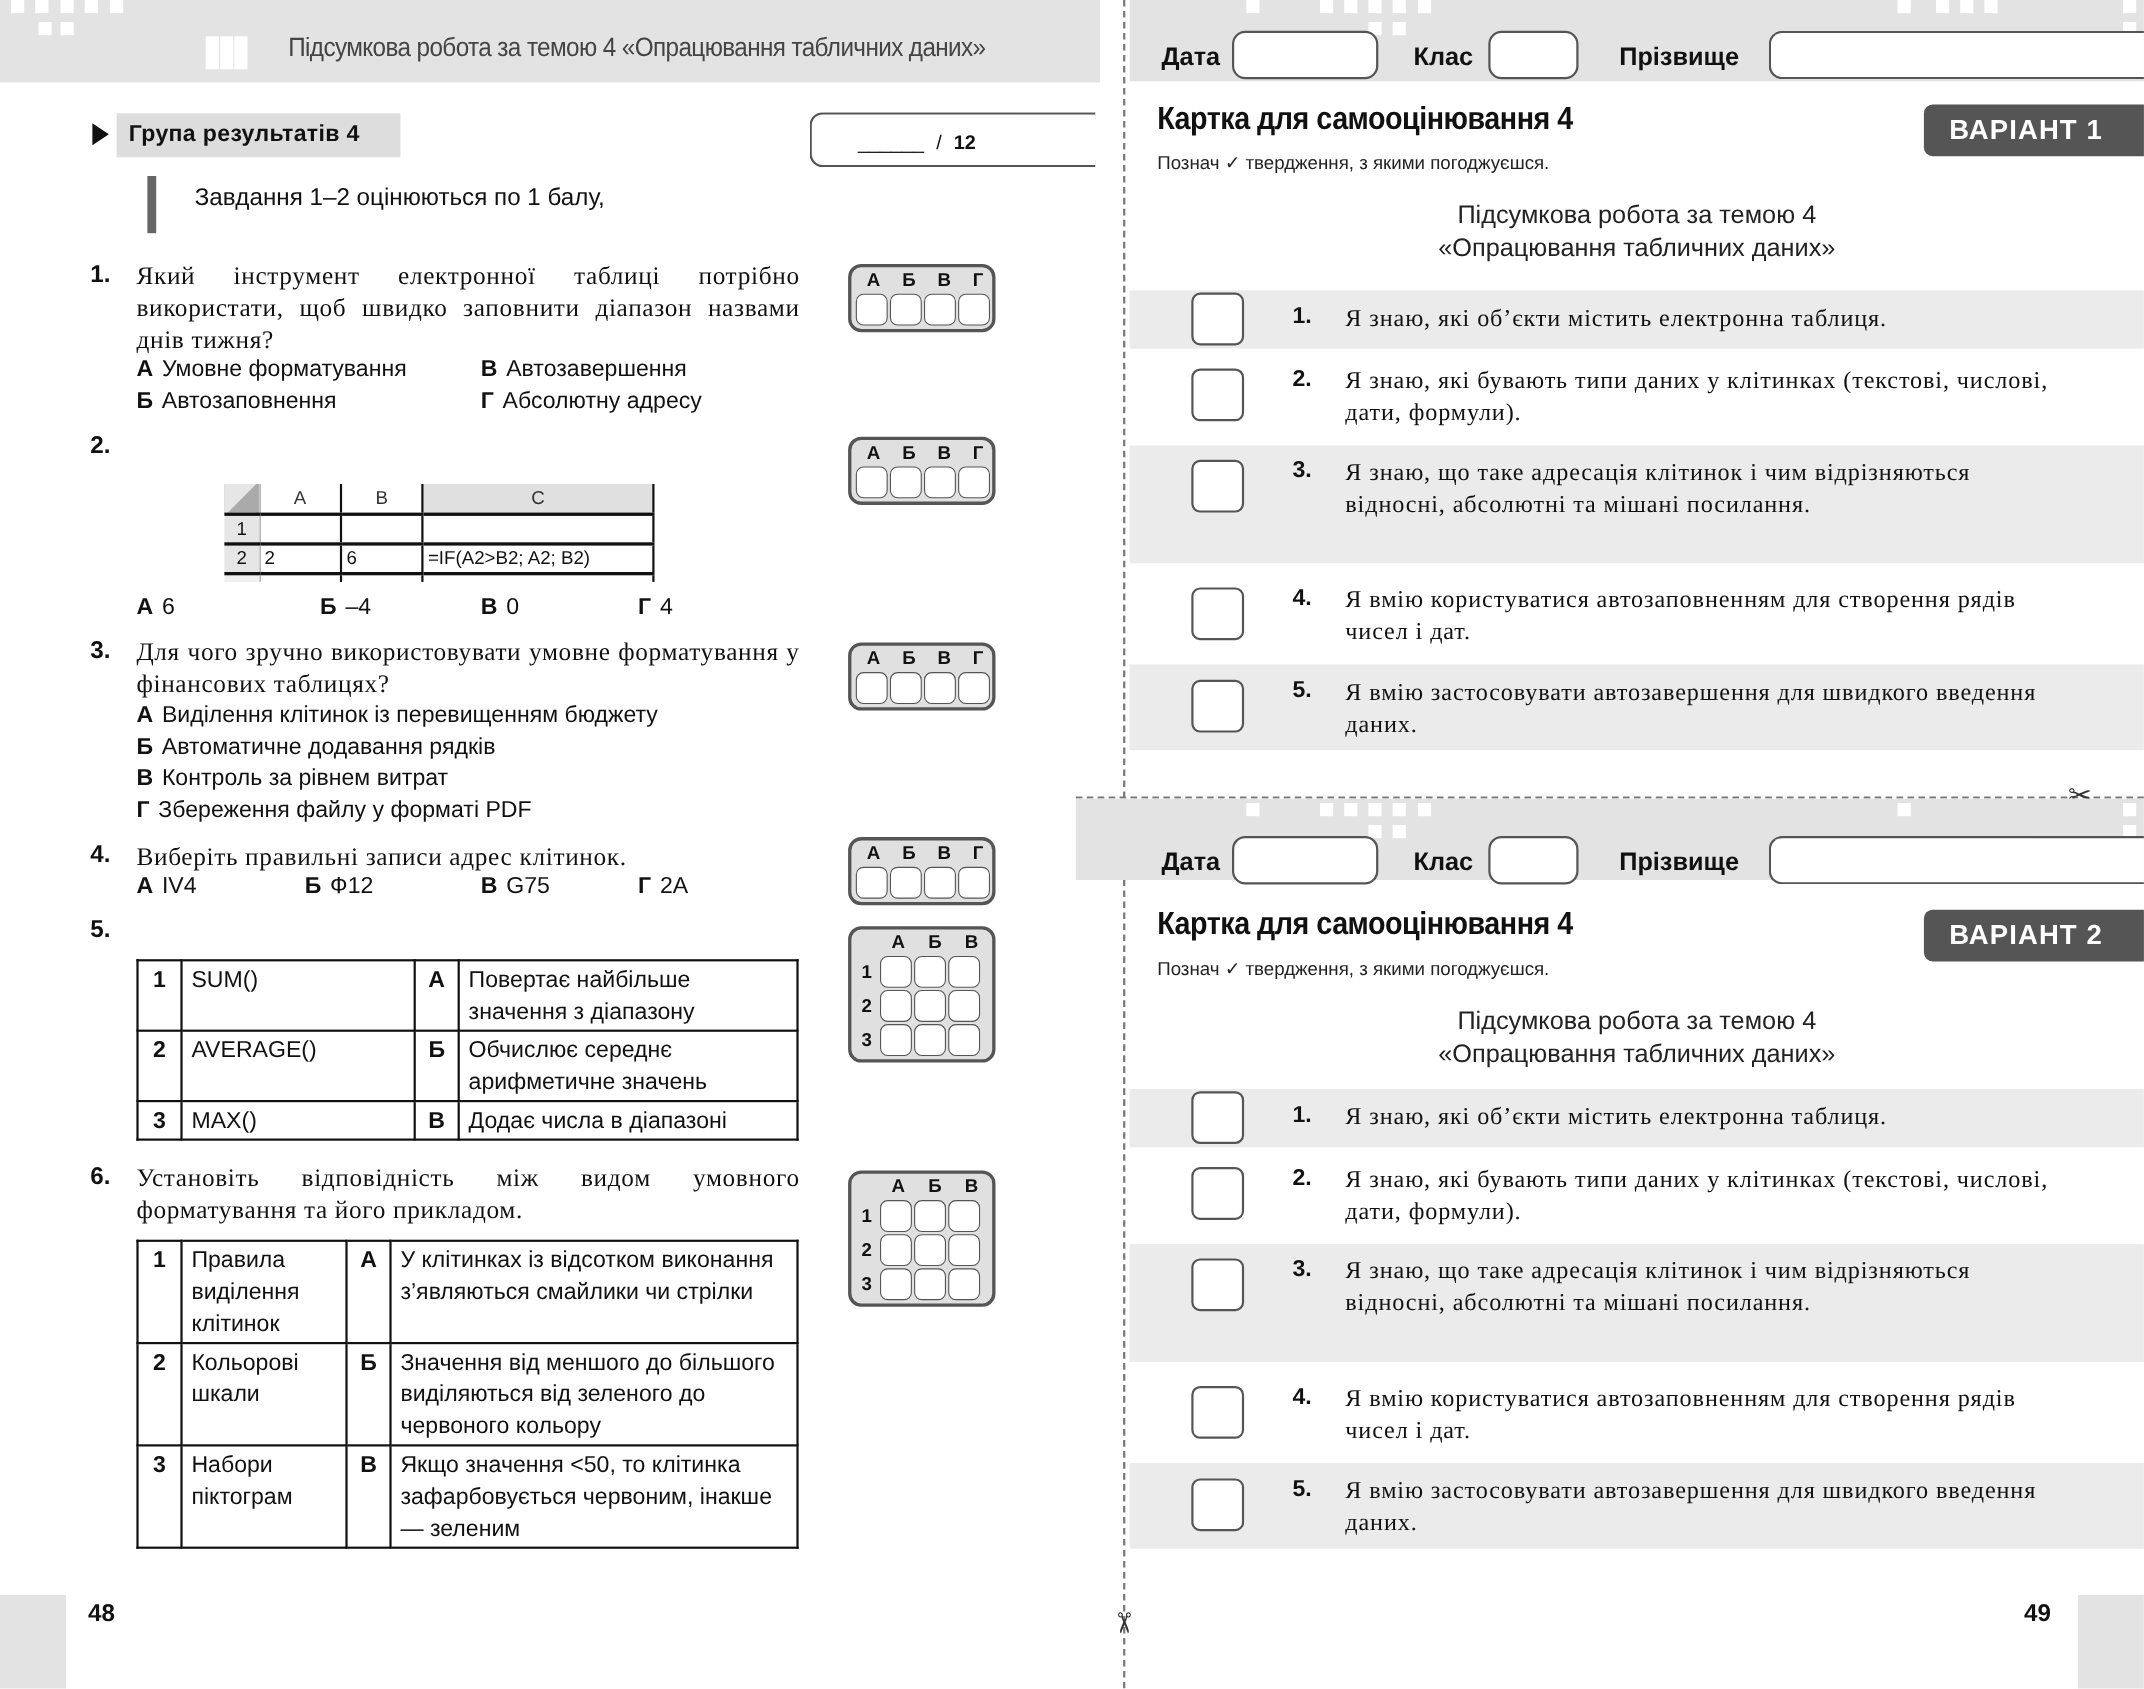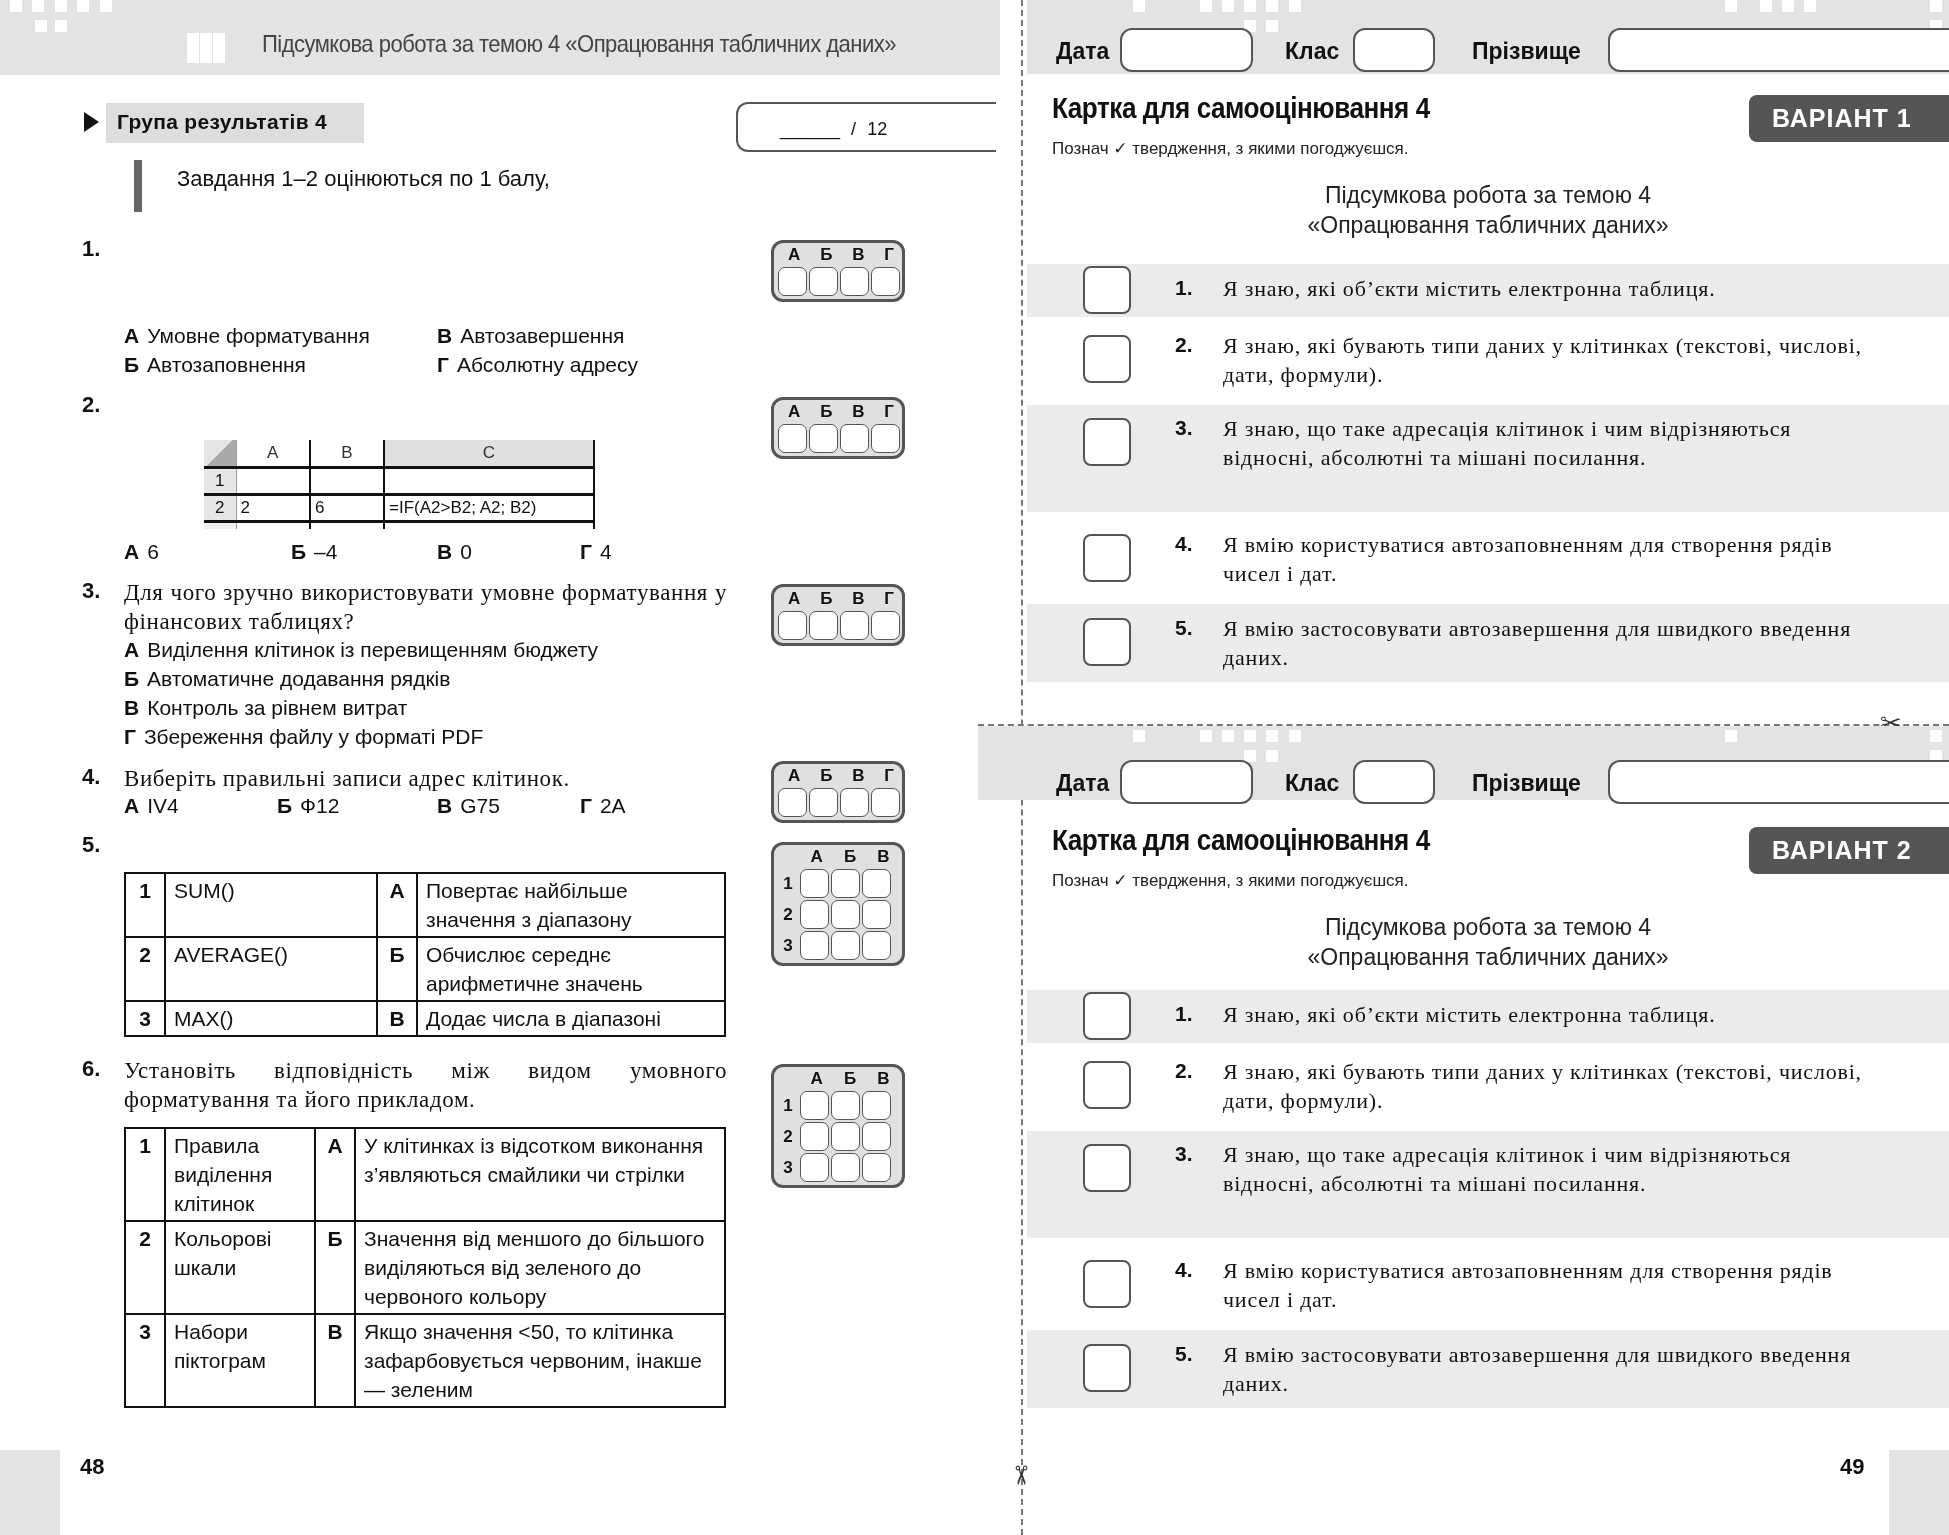--- a/index.html
+++ b/index.html
@@ -12,21 +12,21 @@
 
 .rhead{left:1027px;width:922px;height:74px;background:#e3e3e3}
 .cut-v{left:1021px;top:0;width:0;height:1535px;border-left:2px dashed #777}
 .cut-h{left:978px;top:724px;width:971px;height:0;border-top:2px dashed #777}
 .fld-lbl{font-weight:bold;font-size:23px;color:#111}
 .fld-box{background:#fff;border:2px solid #555;border-radius:12px;height:44px}
 
 .grp-arrow{left:84px;top:112px;width:0;height:0;border-top:10px solid transparent;border-bottom:10px solid transparent;border-left:15px solid #111}
 .grp{left:106px;top:103px;width:258px;height:40px;background:#ddd;font-weight:bold;font-size:21px;padding:7px 11px;letter-spacing:0.3px}
 .score{left:736px;top:102px;width:260px;height:50px;border:2px solid #555;border-right:none;border-radius:12px 0 0 12px;font-size:18px;padding:15px 0 0 42px}
-.score b{font-weight:normal}
+.score b{font-weight:bold}
 .note-bar{left:134px;top:160px;width:8px;height:52px;background:#666}
 .note{left:177px;top:164px;font-size:22px;line-height:29px}
 
 .q{position:absolute;left:82px;width:645px}
 .qn{position:absolute;left:0;top:0;font-weight:bold;font-size:22px}
 .qt{position:absolute;left:42px;top:0;font-family:"Liberation Serif",serif;font-size:23px;line-height:29px;text-align:justify;letter-spacing:0.6px}
 .opt{position:absolute;font-size:21px;white-space:nowrap}
 .opt b{margin-right:8px}
 
 .ag{position:absolute;background:#e0e0e0;border:3px solid #555;border-radius:12px}
@@ -87,20 +87,21 @@
   <span style="margin:0 6px">/</span>
   <b>12</b>
 </div>
 <div class="abs note-bar"></div>
 <div class="abs note">
   <div>Завдання 1–2 оцінюються по 1 балу,</div>
 </div>
 
 <div class="q" style="top:236px;height:150px">
   <div class="qn">1.</div>
+  <div class="qt" style="width:603px">Який інструмент електронної таблиці потрібно використати, щоб швидко заповнити діапазон назвами днів тижня?</div>
   <div class="opt" style="left:42px;top:88px"><b>А</b><span>Умовне форматування</span></div>
   <div class="opt" style="left:355px;top:88px"><b>В</b><span>Автозавершення</span></div>
   <div class="opt" style="left:42px;top:117px"><b>Б</b><span>Автозаповнення</span></div>
   <div class="opt" style="left:355px;top:117px"><b>Г</b><span>Абсолютну адресу</span></div>
 </div>
 <div class="ag ag4" style="left:771px;top:240px">
   <div class="hdr">
       <span>А</span>
       <span>Б</span>
       <span>В</span>

